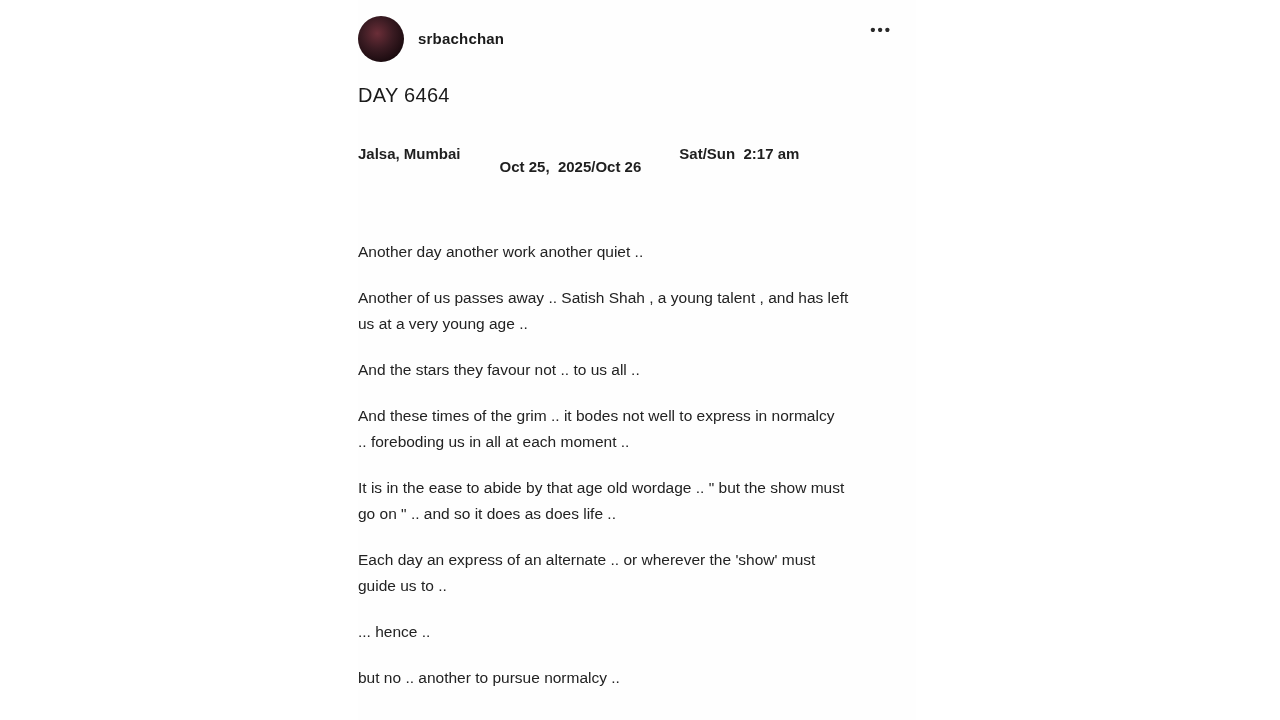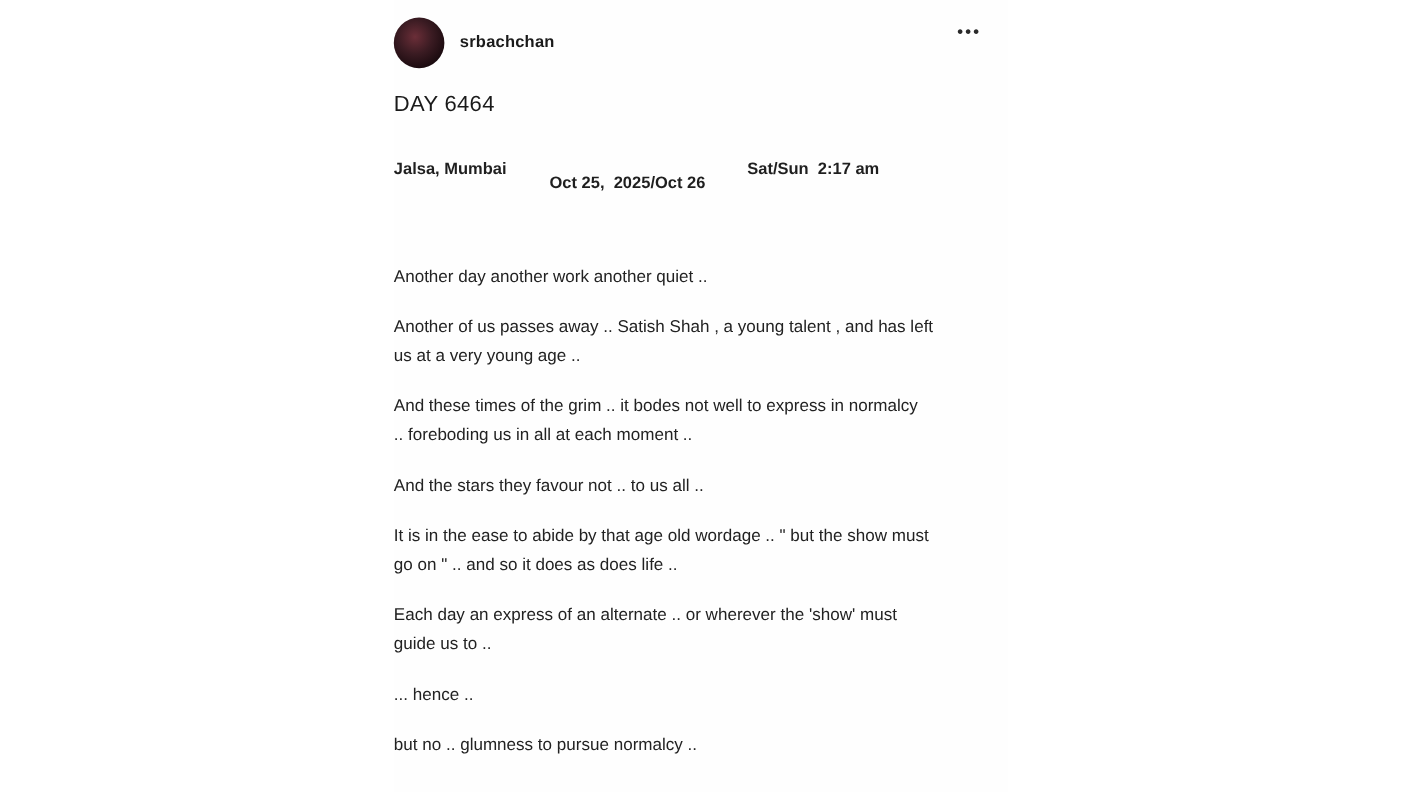--- a/index.html
+++ b/index.html
@@ -103,25 +103,25 @@
     <div class="post-meta">
       <span class="meta-location">Jalsa, Mumbai</span>
       <span class="meta-date">Oct 25,  2025/Oct 26</span>
       <span class="meta-daytime">Sat/Sun  2:17 am</span>
     </div>
 
     <div class="post-body">
         <p class="para">Another day another work another quiet ..</p>
         <p class="para">Another of us passes away .. Satish Shah , a young talent , and has left
 us at a very young age  ..</p>
+        <p class="para">And the stars they favour not .. to us all ..</p>
         <p class="para">And these times of the grim .. it bodes not well to express in normalcy
 .. foreboding  us in all at each moment ..</p>
-        <p class="para">And the stars they favour not .. to us all ..</p>
         <p class="para">It is in the ease to abide by that age old wordage .. " but the show must
 go on " .. and so it does as does life ..</p>
         <p class="para">Each day an express of an alternate  .. or wherever the 'show' must
 guide us to ..</p>
         <p class="para">... hence ..</p>
-        <p class="para">but no .. glumness to pursue normalcy ..</p>
+        <p class="para">but no .. another to pursue normalcy ..</p>
       </div>
 
   </div>
 </div>
 
 </body></html>

